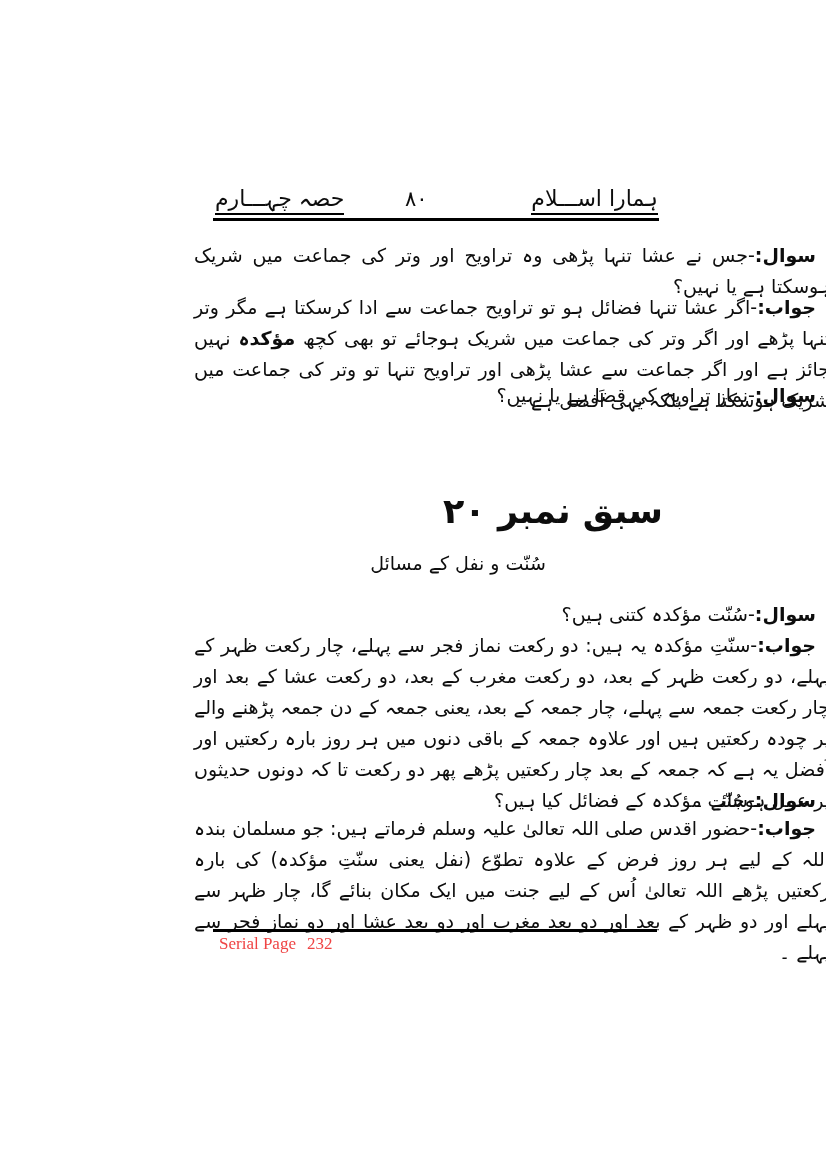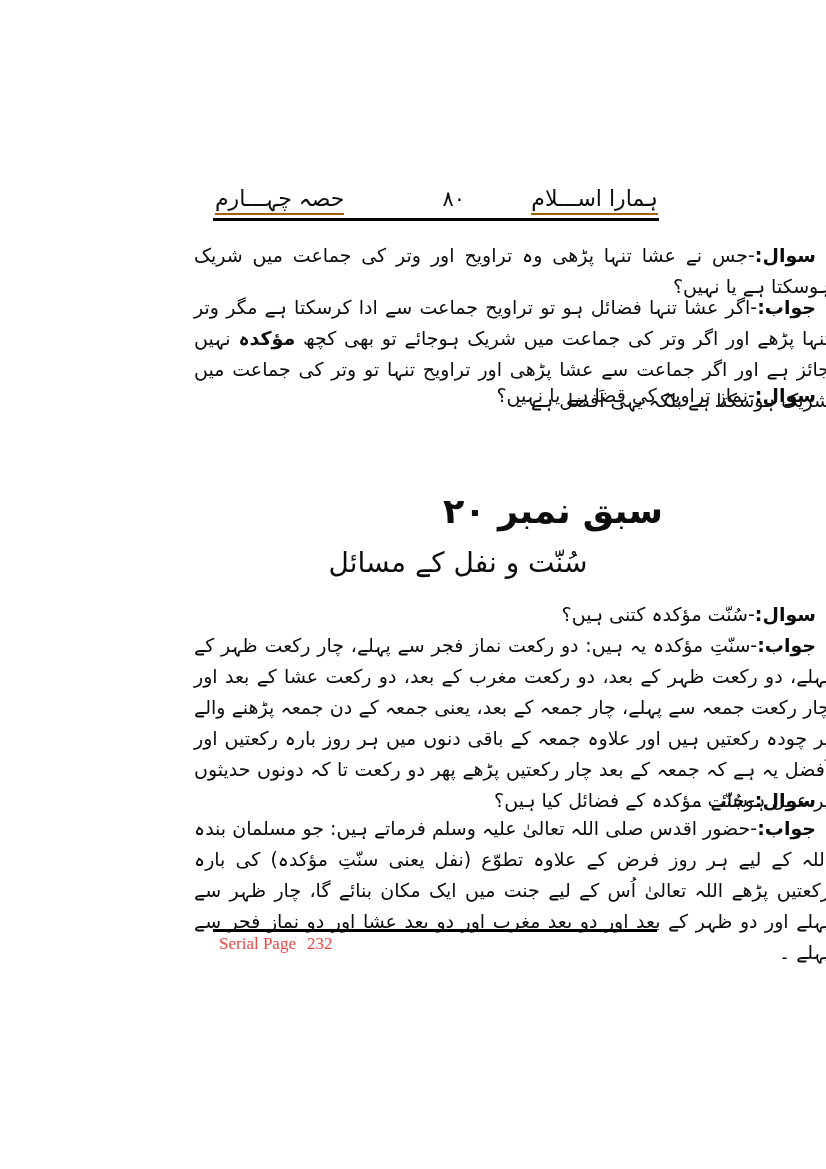--- a/index.html
+++ b/index.html
@@ -7,23 +7,23 @@
     position:relative;
     width:826px; height:1169px;
     margin:0 auto;
     background:#ffffff;
     overflow:hidden;
     font-family:"DejaVu Sans", sans-serif;
     color:#0d0d0d;
   }
   
   .h-item { position:absolute; top:186px; direction:rtl; font-size:22px; line-height:26px; white-space:nowrap; }
-  .h-underline { border-bottom:2px solid #a16207; padding-bottom:2px; }
+  .h-underline { border-bottom:2px solid #000000; padding-bottom:2px; }
   .h-part  { left:215px; }
-  .h-num   { left:405px; width:60px; text-align:right; font-size:21px; }
+  .h-num   { left:405px; width:60px; text-align:left; font-size:21px; }
   .h-title { right:168px; }
   .rule {
     position:absolute; left:213px; width:446px; height:3px;
     background:#000;
   }
   .rule-header { top:218px; }
   .rule-footer { top:929px; width:444px; }
   
   .para {
     position:absolute; left:186px; width:636px;
@@ -45,21 +45,21 @@
   
   .lesson-title {
     position:absolute; left:235px; width:636px; top:486px;
     direction:rtl; text-align:center;
     font-size:35px; font-weight:700; line-height:50px;
     margin:0;
   }
   .lesson-subtitle {
     position:absolute; left:140px; width:636px; top:546px;
     direction:rtl; text-align:center;
-    font-size:28px; font-weight:400; line-height:34px;
+    font-size:19px; font-weight:400; line-height:34px;
     margin:0;
   }
   
   .footer-serial {
     position:absolute; left:219px; top:934px;
     font-family:"Liberation Serif", "DejaVu Serif", serif;
     font-size:17px; color:#ef4444; white-space:nowrap;
   }
   .footer-serial .num { margin-left:11px; }
 </style>

